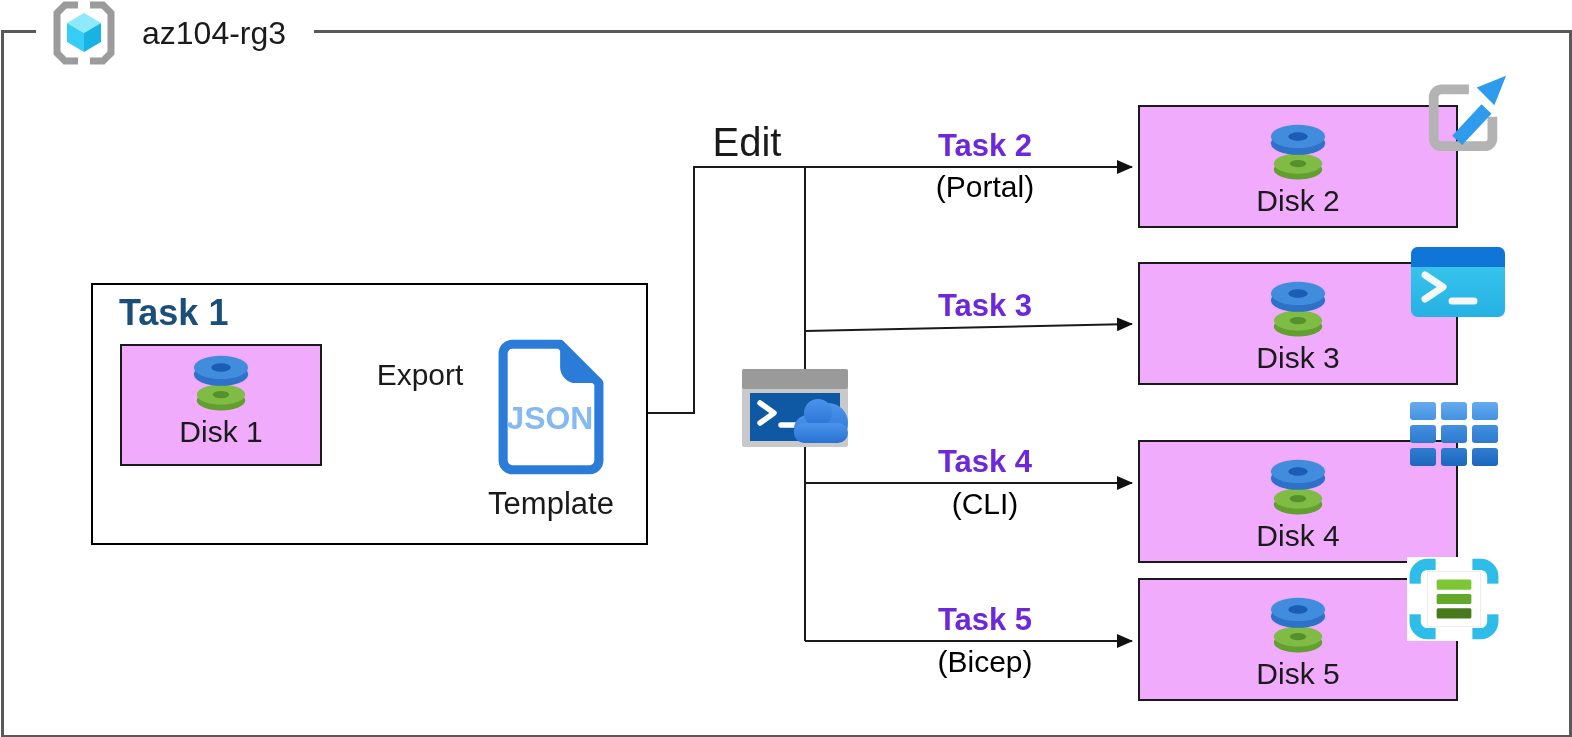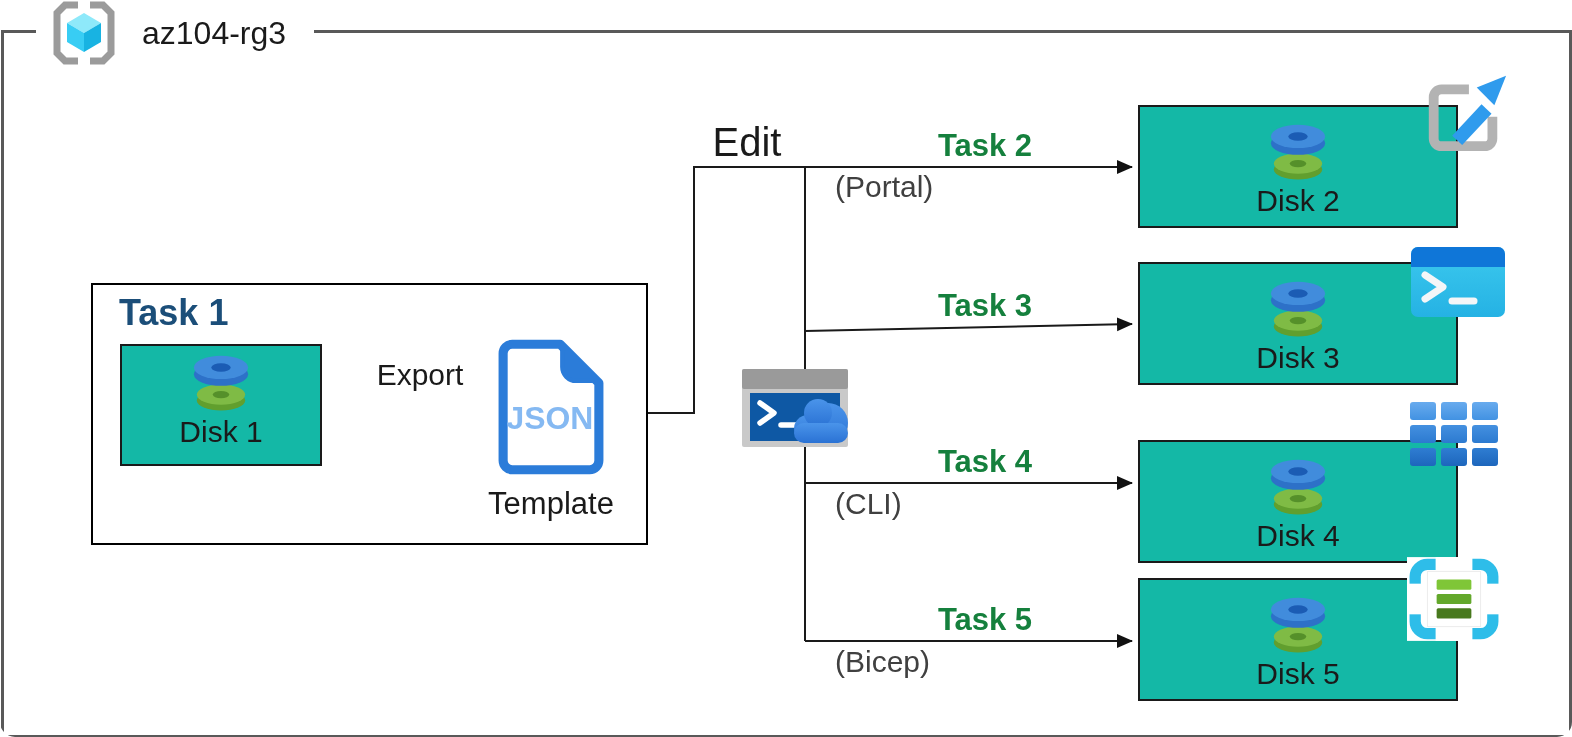--- a/index.html
+++ b/index.html
@@ -1,40 +1,40 @@
 <!DOCTYPE html>
 <html><head>
 <meta charset="utf-8">
 <style>
   html,body{margin:0;padding:0;background:#ffffff;}
   .canvas{
     position:relative;width:1572px;height:737px;background:#ffffff;
-    font-family:"Liberation Sans",sans-serif;color:#1a1a1a;overflow:hidden;border-radius:15px;
+    font-family:"Liberation Sans",sans-serif;color:#1a1a1a;overflow:hidden;
   }
   .abs{position:absolute;}
   
   .rg-frame{left:1px;top:30px;width:1565px;height:702px;border:3px solid #595959;z-index:0;}
   .rg-gap{left:36px;top:26px;width:278px;height:12px;background:#ffffff;z-index:1;}
   .rg-icon{left:46px;top:0px;z-index:2;}
   .rg-label{left:142px;top:14px;font-size:32px;line-height:38px;z-index:2;}
   
   .connectors{left:0;top:0;z-index:1;}
   
   .task1-box{left:91px;top:283px;width:553px;height:258px;border:2px solid #000;background:#fff;z-index:2;}
   .task1-title{left:119px;top:292px;font-size:36px;font-weight:bold;color:#1b4e79;z-index:3;}
-  .disk-box{background:#14b8a6;border:2px solid #1a1a1a;display:flex;flex-direction:column;align-items:center;padding-top:14px;box-sizing:border-box;z-index:2;}
+  .disk-box{background:#f0abfc;border:2px solid #1a1a1a;display:flex;flex-direction:column;align-items:center;padding-top:14px;box-sizing:border-box;z-index:2;}
   .disk-box .disk-label{font-size:30px;line-height:34px;margin-top:3px;}
   .disk1-box{left:120px;top:344px;width:202px;height:122px;padding-top:6px;}
   .export-label{left:360px;top:358px;width:120px;text-align:center;font-size:30px;z-index:3;}
   .json-icon{left:494px;top:337px;z-index:3;}
   .template-label{left:466px;top:486px;width:170px;text-align:center;font-size:31px;z-index:3;}
   .edit-label{left:702px;top:120px;width:90px;text-align:center;font-size:40px;z-index:3;}
   
-  .task-name{width:300px;text-align:center;font-size:31px;font-weight:bold;color:#15803d;z-index:3;}
-  .task-method{width:300px;text-align:left;font-size:30px;color:#404040;z-index:3;}
+  .task-name{width:300px;text-align:center;font-size:31px;font-weight:bold;color:#6d28d9;z-index:3;}
+  .task-method{width:300px;text-align:center;font-size:30px;color:#000000;z-index:3;}
   .tn0{left:835px;top:128px;} .tm0{left:835px;top:170px;}
   .tn1{left:835px;top:288px;} .tm1{left:835px;top:330px;}
   .tn2{left:835px;top:444px;} .tm2{left:835px;top:487px;}
   .tn3{left:835px;top:602px;} .tm3{left:835px;top:645px;}
   
   .tb{width:320px;height:123px;}
   .tb0{left:1138px;top:105px;} .tb1{left:1138px;top:262px;}
   .tb2{left:1138px;top:440px;} .tb3{left:1138px;top:578px;}
   
   .tool{z-index:4;}

